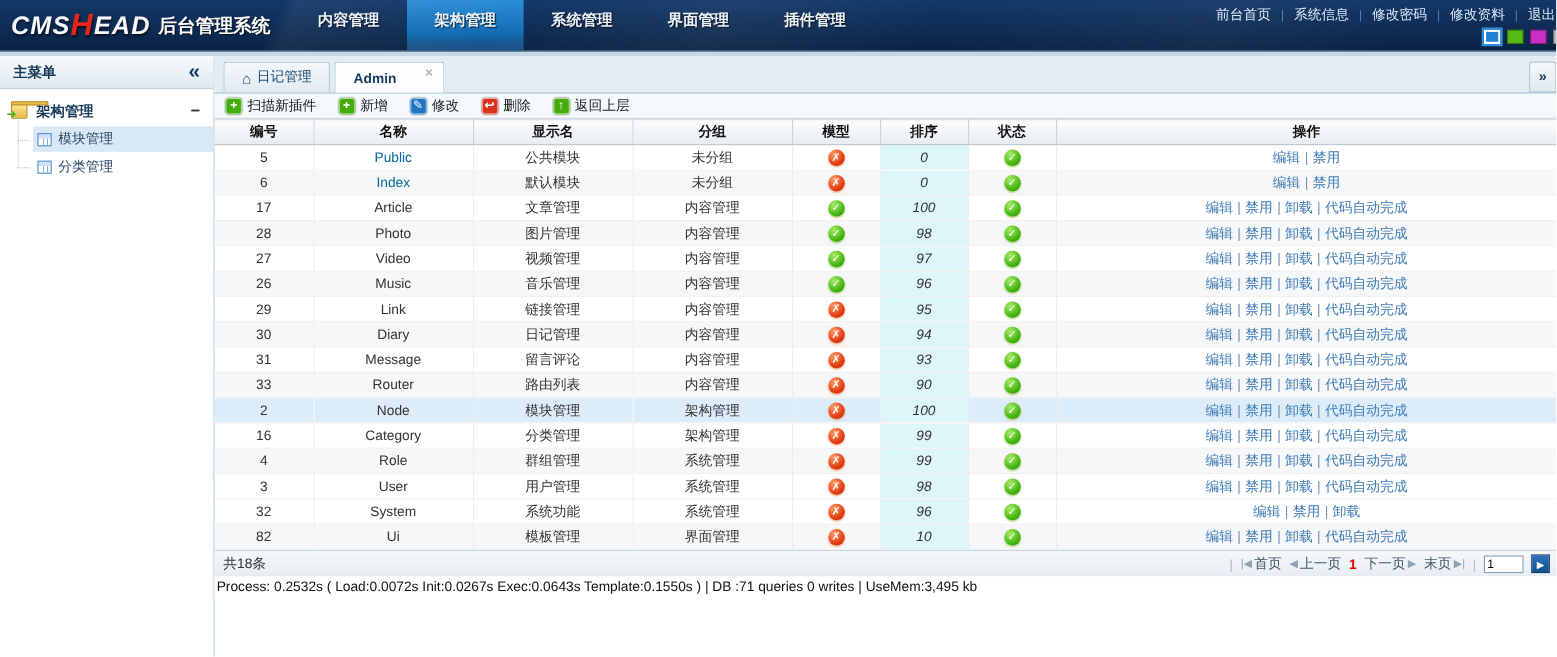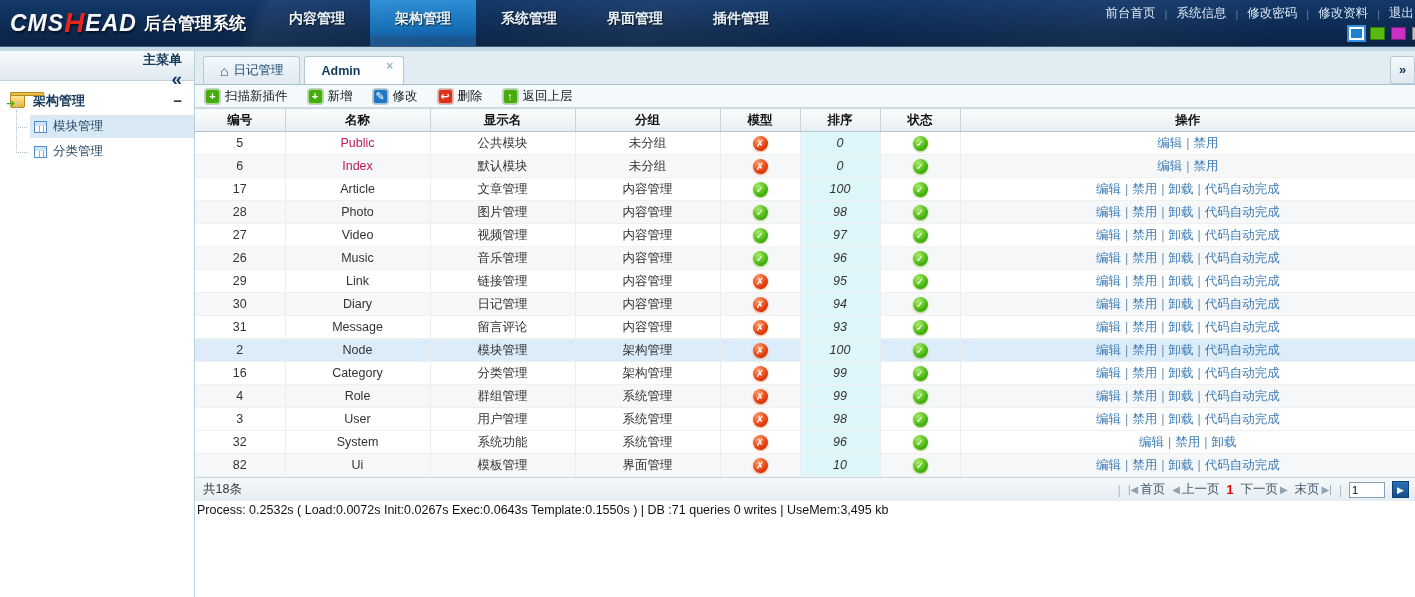--- a/index.html
+++ b/index.html
@@ -26,21 +26,21 @@
   .theme-sq.selected { outline:2px solid #2f8fe0; outline-offset:0; border:2px solid #ffffff; }
 
   .strip { height:5px; background:#c6d8e4; border-top:1px solid #3d5c7e; }
 
   
   .content { display:flex; height:546px; }
   .sidebar { width:195px; background:#fff; border-right:1px solid #b9cfdd; display:flex; flex-direction:column; }
   .main { flex:1; display:flex; flex-direction:column; min-width:0; }
 
   
-  .sidebar-header { height:30px; background:linear-gradient(180deg,#f7fafc,#dfe9f0); border-bottom:1px solid #c3d2dc; display:flex; align-items:flex-end; justify-content:space-between; padding:0 12px 0 12px;flex-direction:column; }
+  .sidebar-header { height:30px; background:linear-gradient(180deg,#f7fafc,#dfe9f0); border-bottom:1px solid #c3d2dc; display:flex; align-items:center; justify-content:space-between; padding:0 12px 0 12px; }
   .sidebar-title { font-size:13px; font-weight:bold; color:#17395c; }
   .collapse-btn { font-size:19px; font-weight:bold; color:#123a63; cursor:pointer; line-height:1; }
   .tree { padding-top:6px; }
   .tree-group { display:flex; align-items:center; height:27px; padding:0 12px 0 8px; cursor:pointer; }
   .folder-icon { position:relative; width:17px; height:14px; margin-right:8px; flex:none; }
   .folder-icon .back { position:absolute; left:2px; top:0; width:15px; height:14px; background:linear-gradient(180deg,#ffe9a0,#e8b83c); border:1px solid #b98a1e; border-radius:2px; }
   .folder-icon .tab { position:absolute; left:2px; top:-2px; width:7px; height:4px; background:#e8bd4a; border:1px solid #b98a1e; border-radius:1px; }
   .folder-icon .arrow { position:absolute; left:-2px; bottom:-2px; color:#3fae0b; font-size:11px; font-weight:bold; text-shadow:0 0 1px #fff; }
   .tree-group-label { font-size:13px; font-weight:bold; color:#17395c; flex:1; }
   .tree-toggle { font-size:15px; font-weight:bold; color:#333; cursor:pointer; }
@@ -70,21 +70,21 @@
 
   
   table.grid { width:100%; border-collapse:collapse; table-layout:fixed; }
   .grid th { height:23px; background:linear-gradient(180deg,#fcfdfd,#e7edf2); border-right:1px solid #c9d3db; border-bottom:1px solid #b7c4ce; border-top:1px solid #d4dde4; font-size:12.5px; font-weight:bold; color:#111; text-align:center; overflow:hidden; }
   .grid th:last-child { border-right:none; }
   .grid td { height:23px; font-size:12.5px; color:#333; text-align:center; border-bottom:1px solid #f0f0f0; border-right:1px solid #ededed; overflow:hidden; white-space:nowrap; }
   .grid td:last-child { border-right:none;text-align:center; }
   .grid tr.alt td { background:#f6f7f8; }
   .grid tr.hl td { background:#dcecf9; }
   .grid td.c-sort { background:#ddf6f9 !important; font-style:italic; }
-  .name-link { color:#be185d; cursor:pointer; }
+  .name-link { color:#0369a1; cursor:pointer; }
   .dot { display:inline-block; width:15px; height:15px; border-radius:50%; color:#fff; font-size:10px; line-height:15px; font-weight:bold; text-align:center; vertical-align:middle; }
   .dot.on  { background:radial-gradient(circle at 35% 28%,#a8ec6a,#44b40d 62%,#2f8f05); box-shadow:0 1px 2px rgba(140,190,70,.8); cursor:pointer; }
   .dot.off { background:radial-gradient(circle at 35% 28%,#ff9d68,#e23a10 62%,#c22f06); box-shadow:0 1px 2px rgba(230,150,90,.8); cursor:pointer; }
   .op-link { color:#3d7bb5; text-decoration:none; cursor:pointer; }
   .op-sep { color:#6f93b5; padding:0 4px; }
 
   
   .tfooter { height:24px; background:linear-gradient(180deg,#f4f8fa,#e6edf2); border-top:1px solid #c9d9e4; display:flex; align-items:center; justify-content:space-between; padding:0 6px 0 8px; }
   .total { font-size:12.5px; color:#333; }
   .pager { display:flex; align-items:center; gap:7px; font-size:12.5px; color:#45586a; }
@@ -317,20 +317,30 @@
             <tr>
               <td class="c-id">31</td>
               <td class="c-name"><span>Message</span></td>
               <td class="c-display">留言评论</td>
               <td class="c-group">内容管理</td>
               <td class="c-model"><span class="dot off">✗</span></td>
               <td class="c-sort">93</td>
               <td class="c-status"><span class="dot on">✓</span></td>
               <td class="c-ops"><a class="op-link">编辑</a><span class="op-sep">|</span><a class="op-link">禁用</a><span class="op-sep">|</span><a class="op-link">卸载</a><span class="op-sep">|</span><a class="op-link">代码自动完成</a></td>
             </tr>
+            <tr class="alt">
+              <td class="c-id">33</td>
+              <td class="c-name"><span>Router</span></td>
+              <td class="c-display">路由列表</td>
+              <td class="c-group">内容管理</td>
+              <td class="c-model"><span class="dot off">✗</span></td>
+              <td class="c-sort">90</td>
+              <td class="c-status"><span class="dot on">✓</span></td>
+              <td class="c-ops"><a class="op-link">编辑</a><span class="op-sep">|</span><a class="op-link">禁用</a><span class="op-sep">|</span><a class="op-link">卸载</a><span class="op-sep">|</span><a class="op-link">代码自动完成</a></td>
+            </tr>
             <tr class="hl">
               <td class="c-id">2</td>
               <td class="c-name"><span>Node</span></td>
               <td class="c-display">模块管理</td>
               <td class="c-group">架构管理</td>
               <td class="c-model"><span class="dot off">✗</span></td>
               <td class="c-sort">100</td>
               <td class="c-status"><span class="dot on">✓</span></td>
               <td class="c-ops"><a class="op-link">编辑</a><span class="op-sep">|</span><a class="op-link">禁用</a><span class="op-sep">|</span><a class="op-link">卸载</a><span class="op-sep">|</span><a class="op-link">代码自动完成</a></td>
             </tr>

